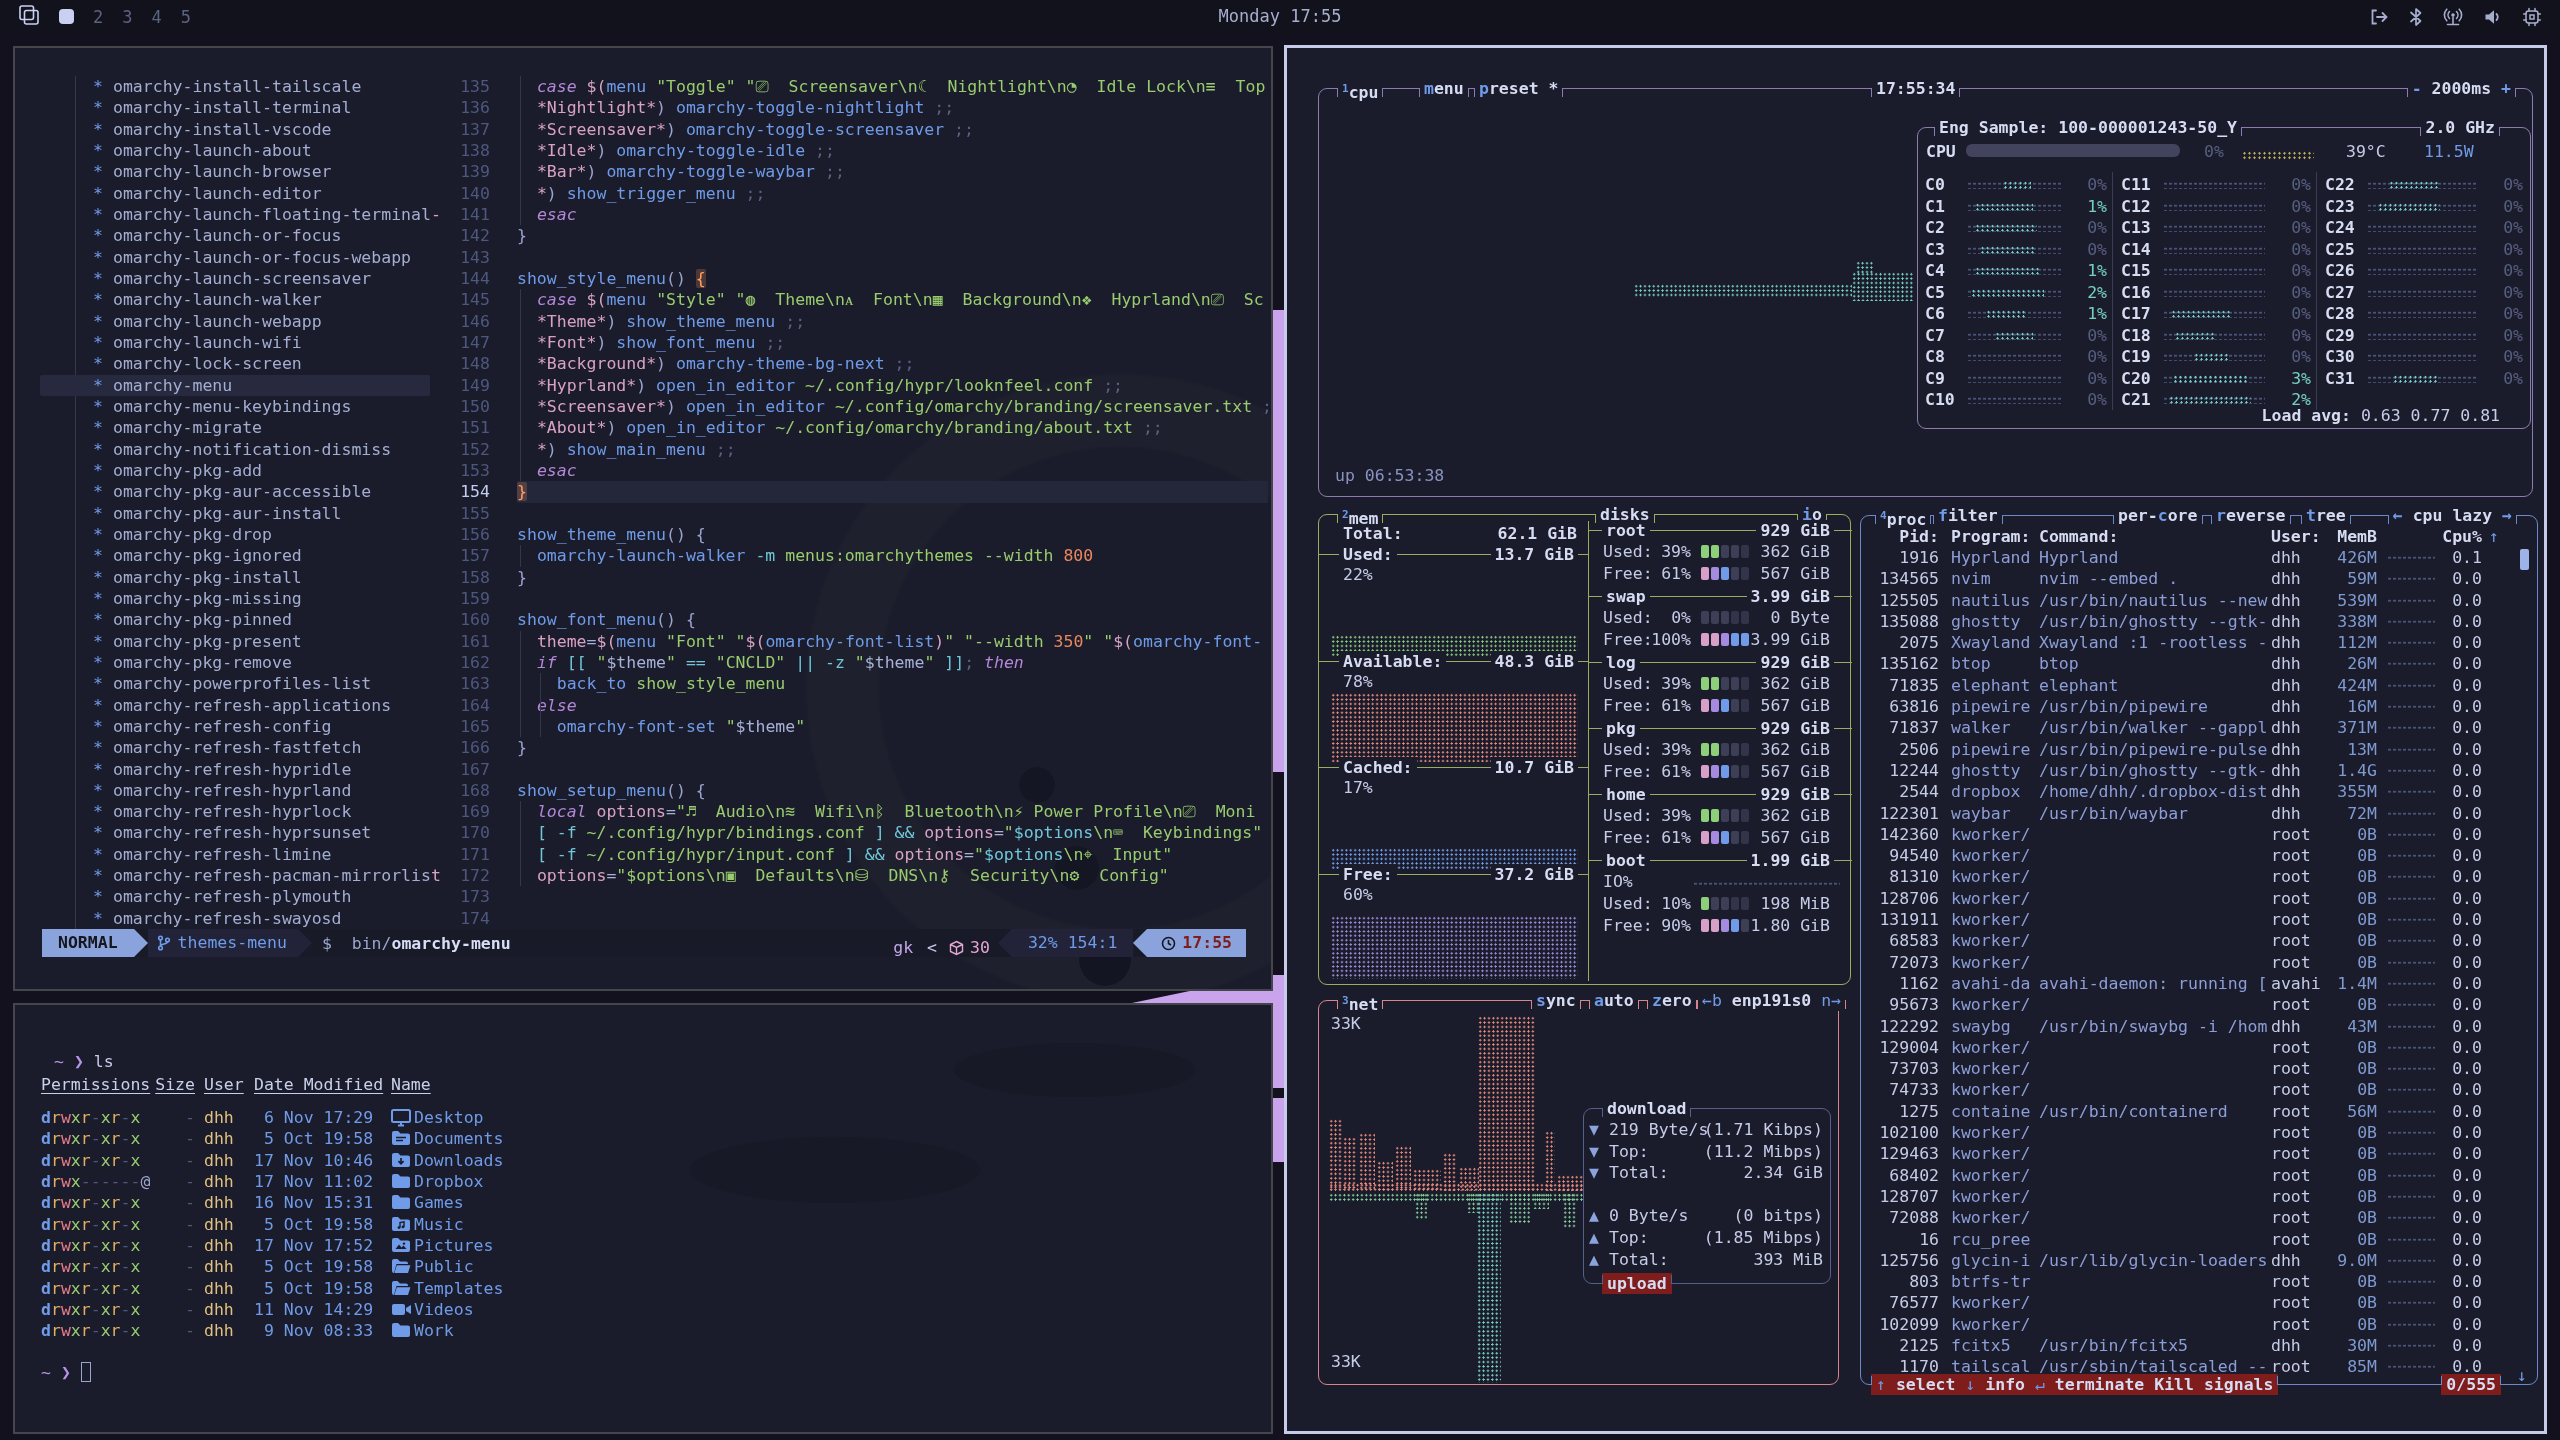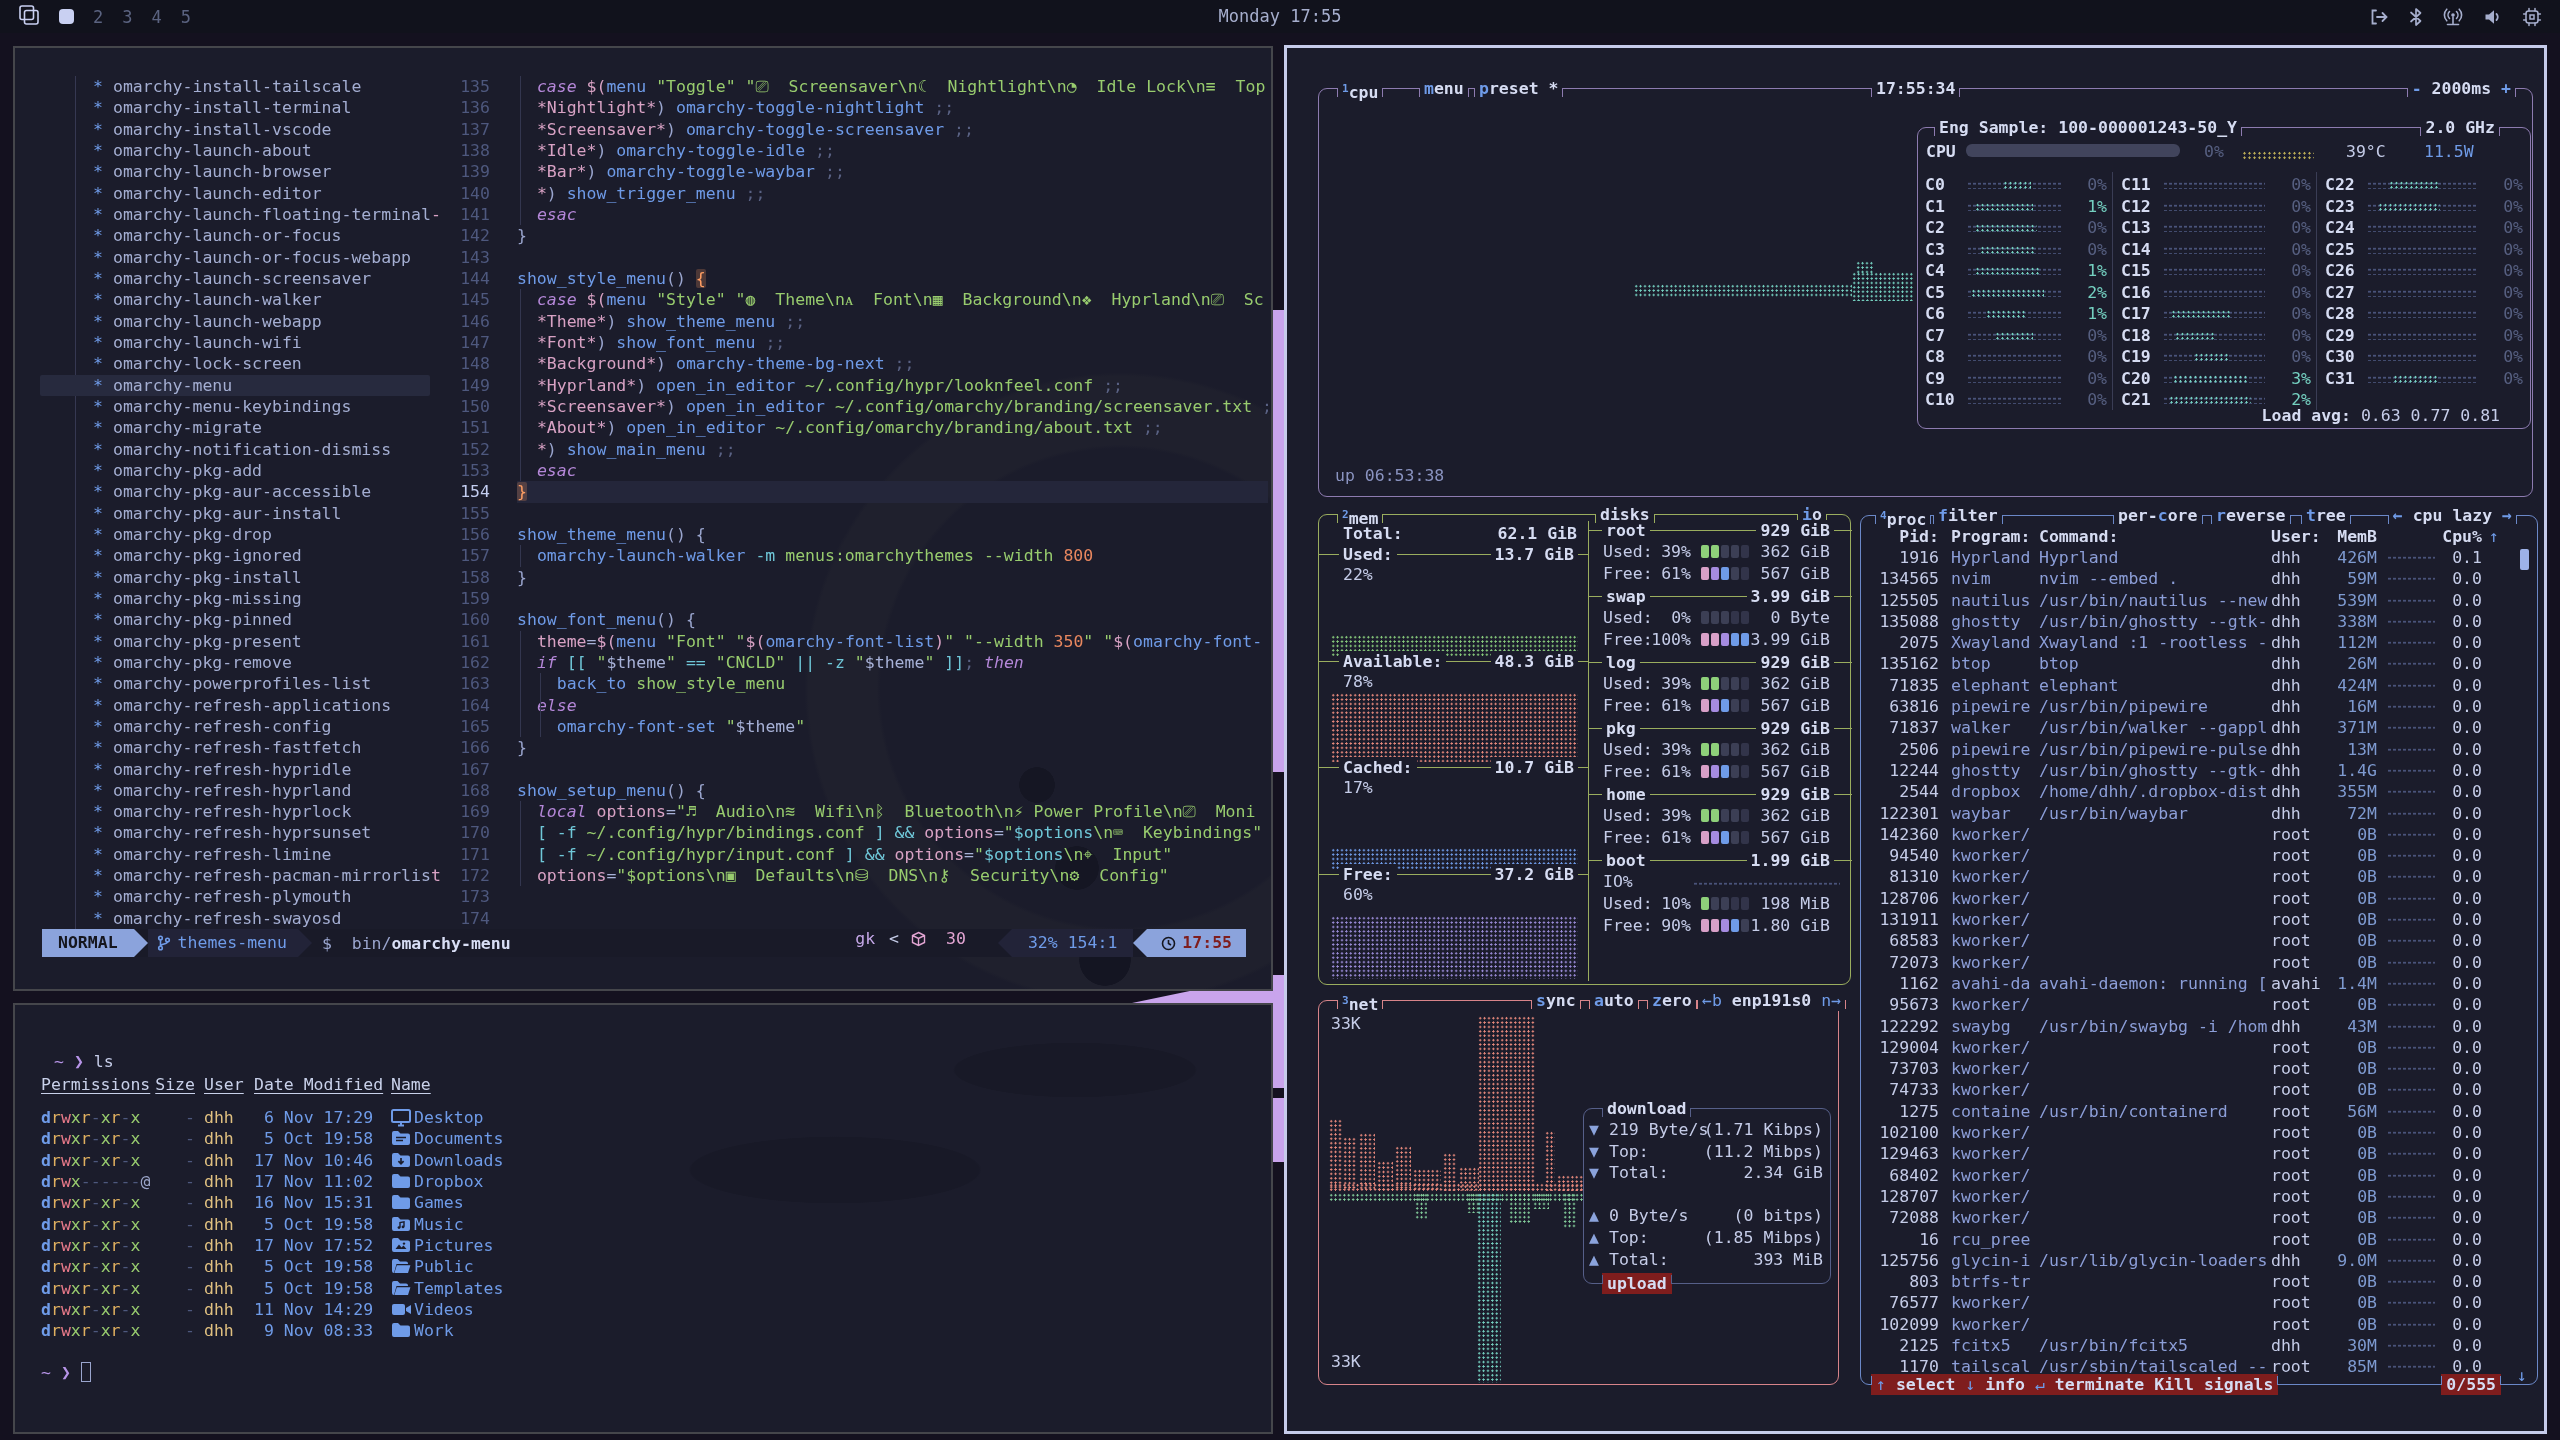--- a/index.html
+++ b/index.html
@@ -61,24 +61,24 @@
 .tk-op{color:#6fc7d8}
 .tk-br{color:#9aa5ce}
 .tk-obr{color:#ff9e64;background:rgba(255,158,100,.22);border-radius:2px}
 
 .statusline{position:absolute;left:27px;top:881px;width:1204px;height:28px;background:#191a28;display:flex;align-items:center;font-size:16.5px}
 .sl-mode{background:#8ba3dc;color:#15161e;font-weight:bold;padding:0 16px;height:28px;line-height:28px}
 .arrow-r{width:0;height:0;border-top:14px solid transparent;border-bottom:14px solid transparent;border-left:14px solid}
 .sl-git{background:#222338;color:#6f9be8;height:28px;line-height:28px;padding:0 11px 0 9px;display:flex;align-items:center;gap:7px}
 .sl-file{color:#9aa5ce;padding-left:10px;letter-spacing:0}
 .sl-file b{color:#d8def5}
-.sl-right{margin-left:auto;display:flex;align-items:flex-start;height:28px}
+.sl-right{margin-left:auto;display:flex;align-items:flex-end;height:28px}
 .sl-gk{color:#c4a7e7;margin-right:14px}
 .sl-lt{color:#c5cce8;margin-right:12px}
-.sl-pkg{color:#e3a5d3;display:flex;align-items:center;gap:20px;margin-right:32px}
+.sl-pkg{color:#e3a5d3;display:flex;align-items:center;gap:6px;margin-right:8px}
 .arrow-l{width:0;height:0;border-top:14px solid transparent;border-bottom:14px solid transparent;border-right:14px solid}
 .sl-pos{background:#222338;color:#6f9be8;height:28px;line-height:28px;padding:0 16px}
 .sl-clock{background:#8ba3dc;color:#7f1d1d;font-weight:bold;height:28px;line-height:28px;padding:0 14px;display:flex;align-items:center;gap:6px}
 
 .t-line{position:absolute;white-space:pre}
 .t-tilde{color:#b794e8}.t-chev{color:#b794e8}.t-cmd{color:#c5cce8}
 .ls-head span{color:#c9d1ea;text-decoration:underline;text-underline-offset:3px}
 .lsrow{position:absolute;height:21.33px;line-height:21.33px;white-space:pre}
 .p-d{color:#6f9be8;font-weight:bold}.p-r{color:#e0b060}.p-w{color:#e87a8a}.p-x{color:#98cc6e}.p-dash{color:#4e587e}.p-at{color:#9aa4c8}
 .ls-size{color:#4e587e}.ls-user{color:#e0c080}.ls-date{color:#6f9be8}.ls-name{color:#6f9be8}

